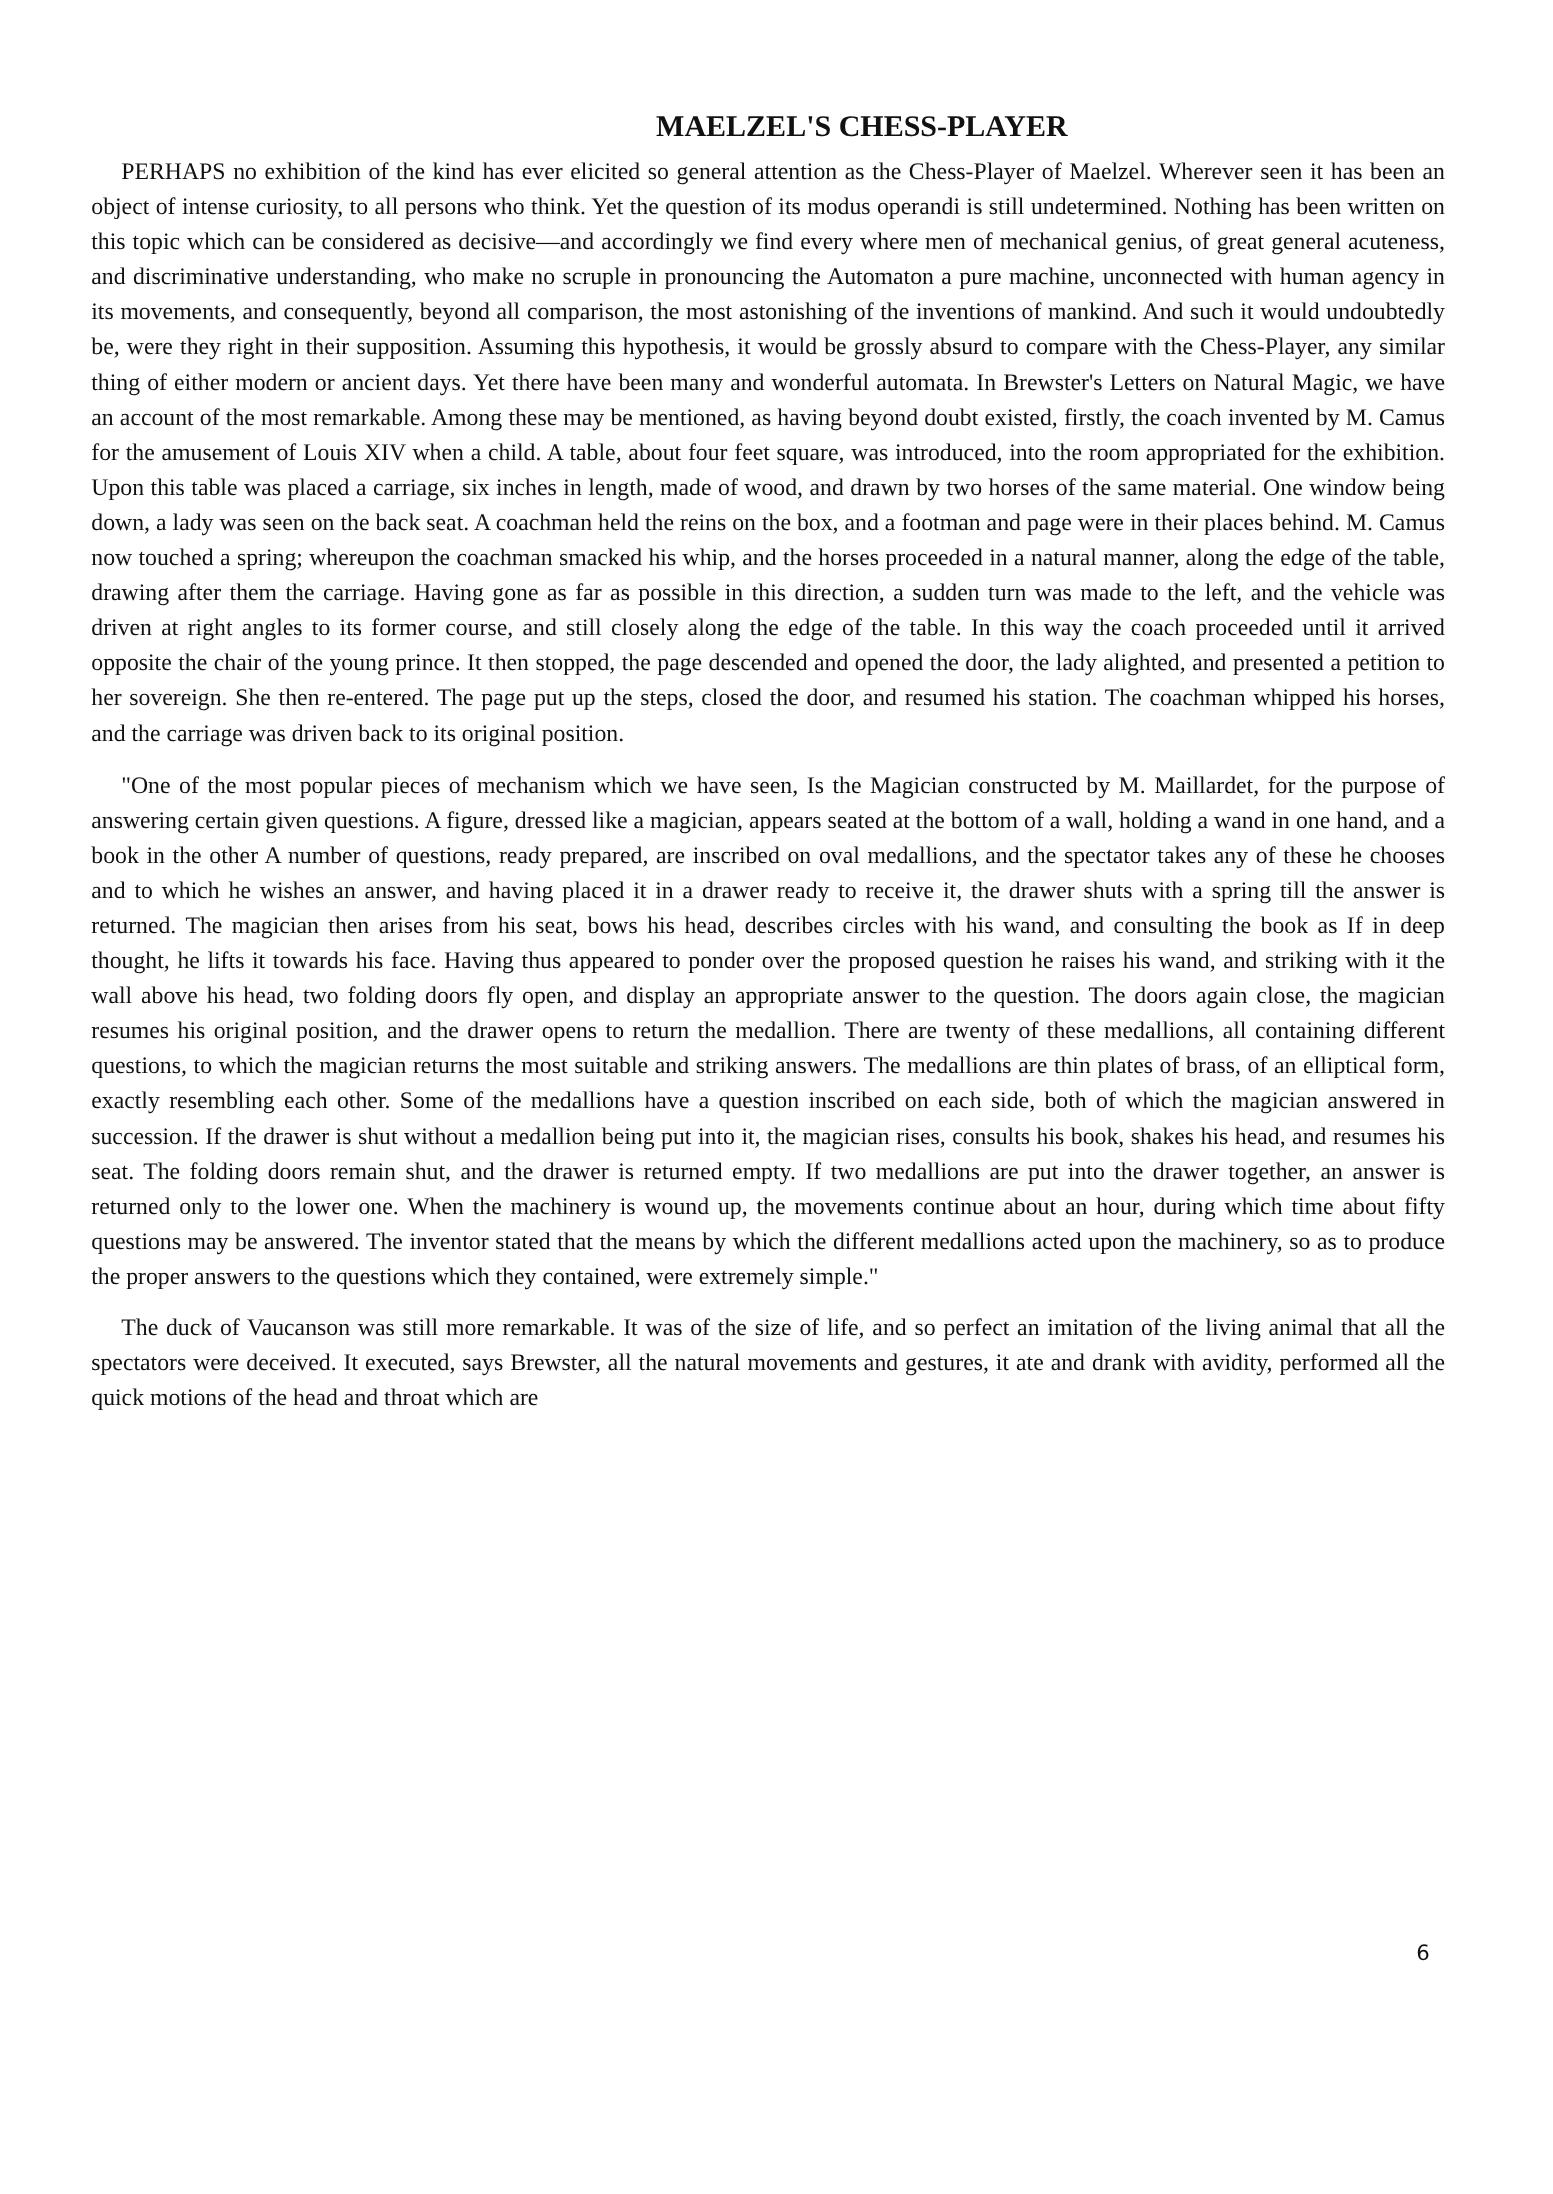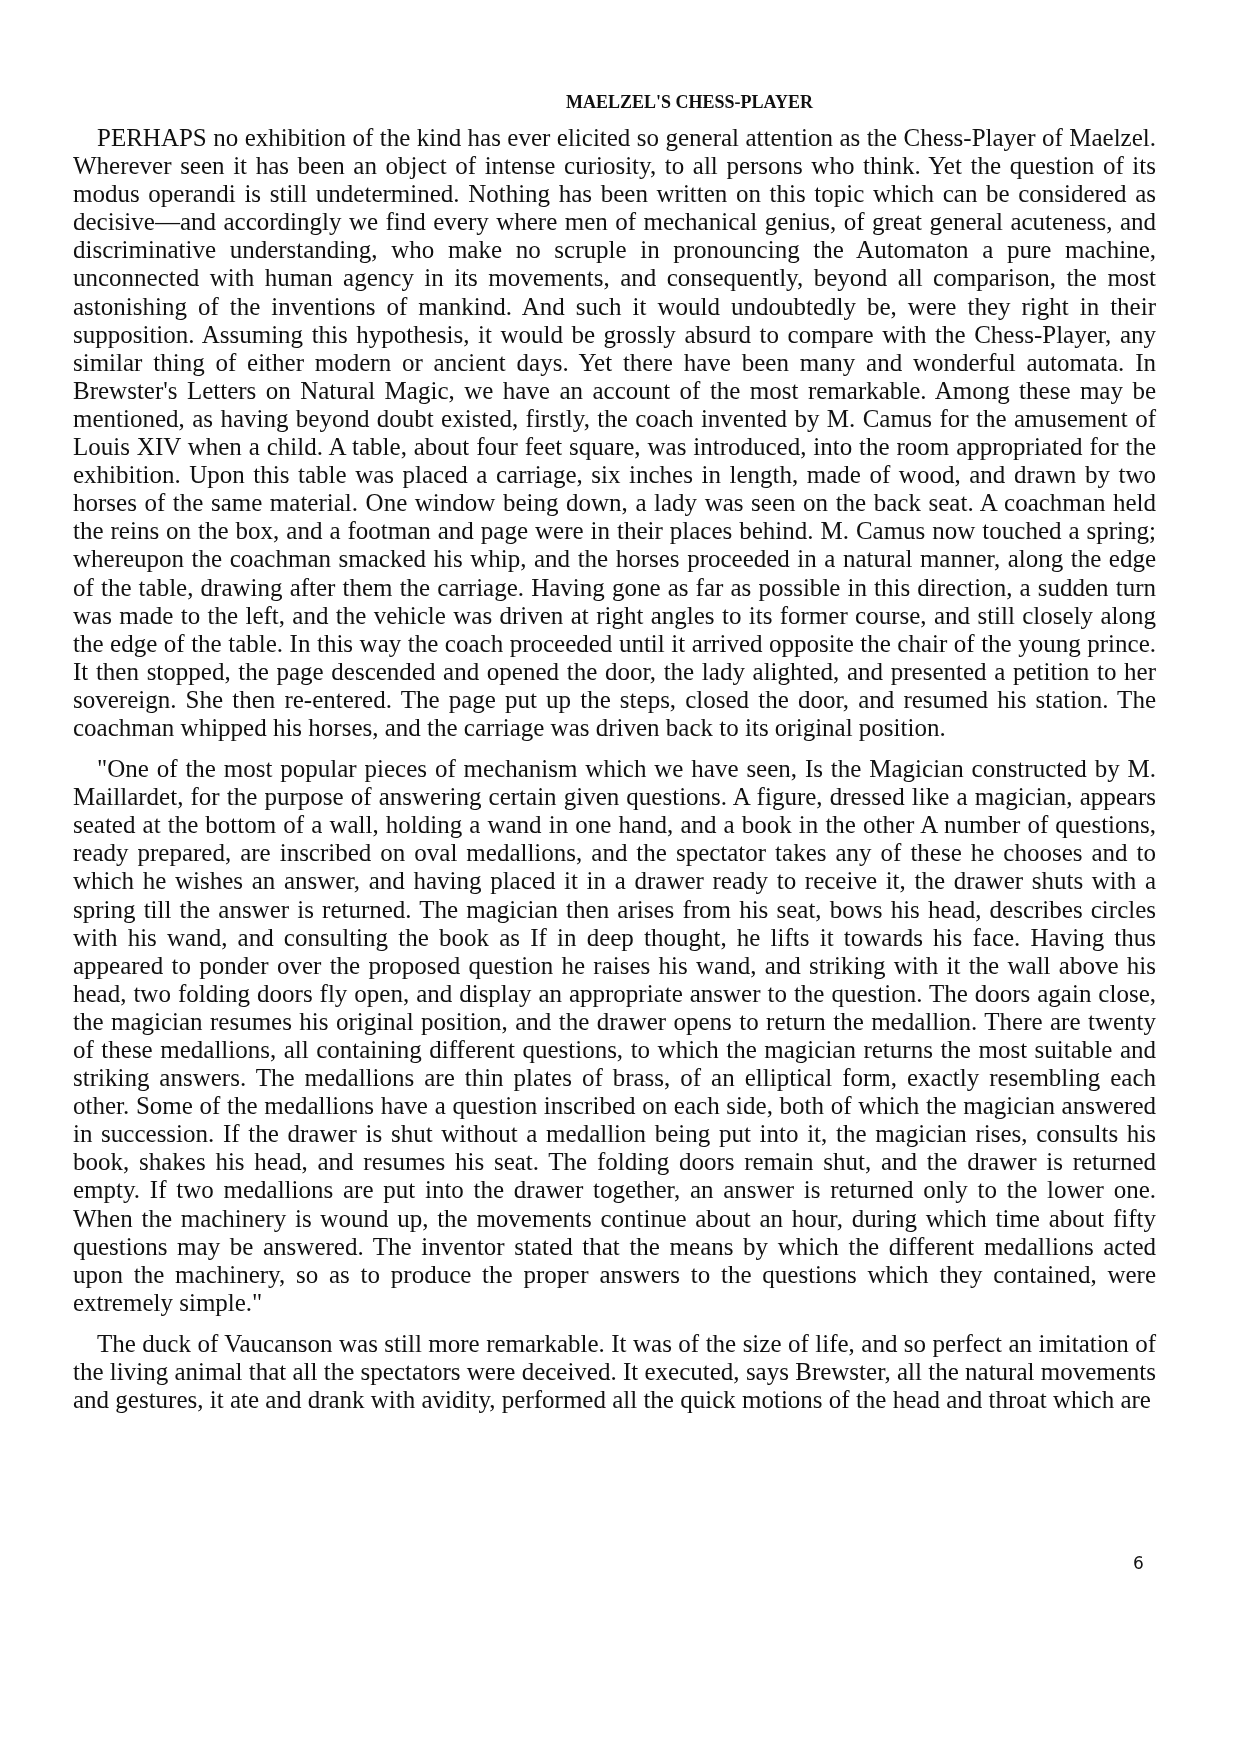--- a/index.html
+++ b/index.html
@@ -8,27 +8,27 @@
       position: absolute;
       left: 73px;
       top: 88px;
       width: 1083px;
       font-family: "Liberation Serif", "DejaVu Serif", serif;
       color: #111111;
     }
     .title {
       text-align: center;
       font-weight: bold;
-      font-size: 18px;
+      font-size: 24px;
       line-height: 28px;
       margin: 0 0 8px 0;
       padding-left: 150px;
     }
     .para {
-      font-size: 25px;
+      font-size: 19px;
       line-height: 28.1px;
       text-align: justify;
       text-indent: 24px;
       margin: 0 0 13px 0;
       hyphens: none;
     }
     .page-number {
       position: absolute;
       left: 1133px;
       top: 1553px;

